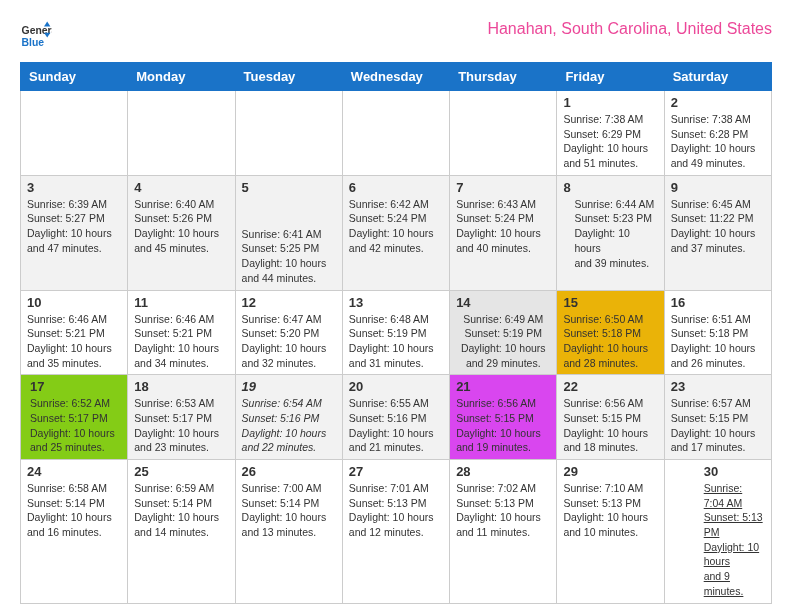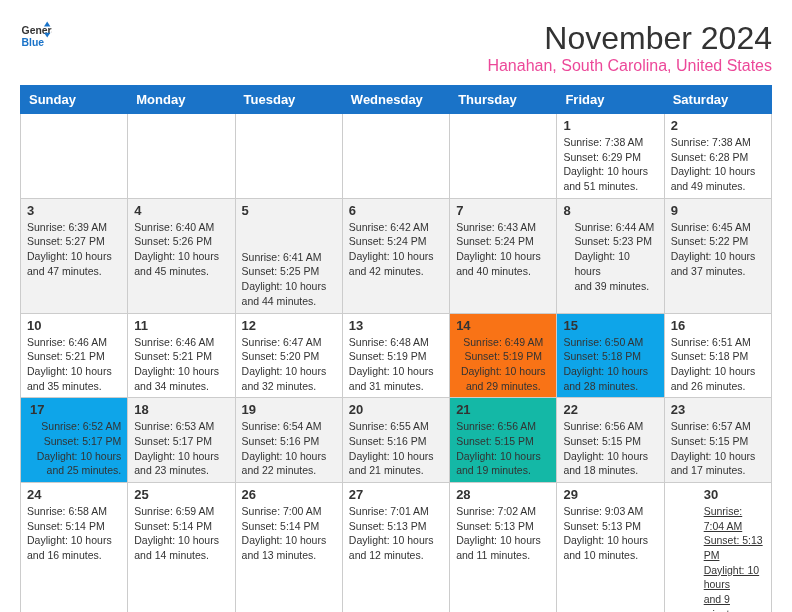--- a/index.html
+++ b/index.html
@@ -92,21 +92,20 @@
 <div class="header-section">
   <div class="logo">
     <svg class="logo-icon" viewBox="0 0 40 40">
       <text x="2" y="18" font-family="Arial" font-weight="bold" font-size="13" fill="#333">General</text>
       <text x="2" y="33" font-family="Arial" font-weight="bold" font-size="13" fill="#1a73c8">Blue</text>
       <polygon points="30,8 38,8 34,2" fill="#1a73c8"></polygon>
       <polygon points="30,16 38,16 34,22" fill="#1a73c8"></polygon>
     </svg>
   </div>
   <div class="title-section">
-    <div class="month-year">November 2024</div>
     <div class="location">Hanahan, South Carolina, United States</div>
   </div>
 </div>
 
 <table class="calendar-table">
   <thead>
     <tr>
       <th>Sunday</th>
       <th>Monday</th>
       <th>Tuesday</th>
@@ -177,21 +176,21 @@
         <td style="background-color: rgb(242, 242, 242);">
           <div class="cell-day">8</div>
           <div class="cell-info" style="white-space: pre-line; margin-left: 11px;">Sunrise: 6:44 AM
 Sunset: 5:23 PM
 Daylight: 10 hours
 and 39 minutes.</div>
         </td>
         <td style="background-color: rgb(242, 242, 242);">
           <div class="cell-day">9</div>
           <div class="cell-info" style="white-space: pre-line;">Sunrise: 6:45 AM
-Sunset: 5:22 PM
+Sunset: 11:22 PM
 Daylight: 10 hours
 and 37 minutes.</div>
         </td>
       </tr>
       <tr>
         <td style="background-color: rgb(255, 255, 255);">
           <div class="cell-day">10</div>
           <div class="cell-info" style="white-space: pre-line;">Sunrise: 6:46 AM
 Sunset: 5:21 PM
 Daylight: 10 hours
@@ -211,72 +210,72 @@
 Daylight: 10 hours
 and 32 minutes.</div>
         </td>
         <td style="background-color: rgb(255, 255, 255);">
           <div class="cell-day">13</div>
           <div class="cell-info" style="white-space: pre-line;">Sunrise: 6:48 AM
 Sunset: 5:19 PM
 Daylight: 10 hours
 and 31 minutes.</div>
         </td>
-        <td style="background-color: #f97316; margin-top: 20px;">
+        <td style="background-color: #e5e5e5; margin-top: 20px;">
           <div class="cell-day">14</div>
           <div class="cell-info" style="white-space: pre-line; text-align: center;">Sunrise: 6:49 AM
 Sunset: 5:19 PM
 Daylight: 10 hours
 and 29 minutes.</div>
         </td>
-        <td style="background-color: #0ea5e9;">
+        <td style="background-color: #eab308;">
           <div class="cell-day">15</div>
           <div class="cell-info" style="white-space: pre-line;">Sunrise: 6:50 AM
 Sunset: 5:18 PM
 Daylight: 10 hours
 and 28 minutes.</div>
         </td>
         <td style="background-color: rgb(255, 255, 255);">
           <div class="cell-day">16</div>
           <div class="cell-info" style="white-space: pre-line;">Sunrise: 6:51 AM
 Sunset: 5:18 PM
 Daylight: 10 hours
 and 26 minutes.</div>
         </td>
       </tr>
       <tr>
-        <td style="background-color: #0ea5e9; padding-left: 9px;">
+        <td style="background-color: #84cc16; padding-left: 9px;">
           <div class="cell-day">17</div>
-          <div class="cell-info" style="white-space: pre-line; text-align: right;">Sunrise: 6:52 AM
+          <div class="cell-info" style="white-space: pre-line;">Sunrise: 6:52 AM
 Sunset: 5:17 PM
 Daylight: 10 hours
 and 25 minutes.</div>
         </td>
         <td style="background-color: rgb(242, 242, 242);">
           <div class="cell-day">18</div>
           <div class="cell-info" style="white-space: pre-line;">Sunrise: 6:53 AM
 Sunset: 5:17 PM
 Daylight: 10 hours
 and 23 minutes.</div>
         </td>
-        <td style="background-color: rgb(242, 242, 242);">
+        <td style="background-color: rgb(242, 242, 242); font-style: italic;">
           <div class="cell-day">19</div>
           <div class="cell-info" style="white-space: pre-line;">Sunrise: 6:54 AM
 Sunset: 5:16 PM
 Daylight: 10 hours
 and 22 minutes.</div>
         </td>
         <td style="background-color: rgb(242, 242, 242);">
           <div class="cell-day">20</div>
           <div class="cell-info" style="white-space: pre-line;">Sunrise: 6:55 AM
 Sunset: 5:16 PM
 Daylight: 10 hours
 and 21 minutes.</div>
         </td>
-        <td style="background-color: #14b8a6;">
+        <td style="background-color: #d946ef;">
           <div class="cell-day">21</div>
           <div class="cell-info" style="white-space: pre-line;">Sunrise: 6:56 AM
 Sunset: 5:15 PM
 Daylight: 10 hours
 and 19 minutes.</div>
         </td>
         <td style="background-color: rgb(242, 242, 242);">
           <div class="cell-day">22</div>
           <div class="cell-info" style="white-space: pre-line;">Sunrise: 6:56 AM
 Sunset: 5:15 PM
@@ -322,21 +321,21 @@
         </td>
         <td style="background-color: rgb(255, 255, 255);">
           <div class="cell-day">28</div>
           <div class="cell-info" style="white-space: pre-line;">Sunrise: 7:02 AM
 Sunset: 5:13 PM
 Daylight: 10 hours
 and 11 minutes.</div>
         </td>
         <td style="background-color: rgb(255, 255, 255);">
           <div class="cell-day">29</div>
-          <div class="cell-info" style="white-space: pre-line;">Sunrise: 9:03 AM
+          <div class="cell-info" style="white-space: pre-line;">Sunrise: 7:10 AM
 Sunset: 5:13 PM
 Daylight: 10 hours
 and 10 minutes.</div>
         </td>
         <td style="background-color: rgb(255, 255, 255); padding-left: 39px;">
           <div class="cell-day">30</div>
           <div class="cell-info" style="white-space: pre-line; text-decoration: underline;">Sunrise: 7:04 AM
 Sunset: 5:13 PM
 Daylight: 10 hours
 and 9 minutes.</div>

